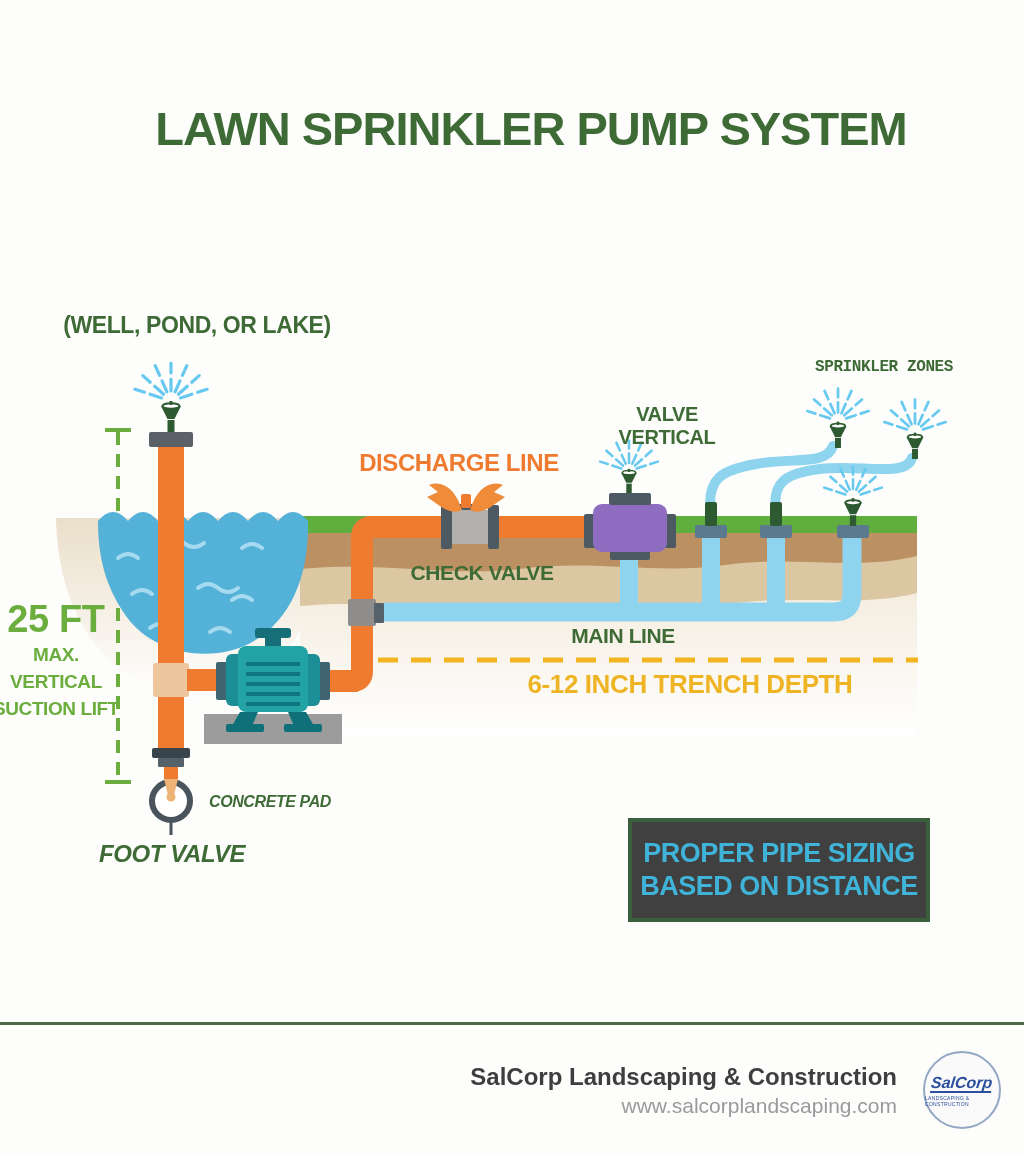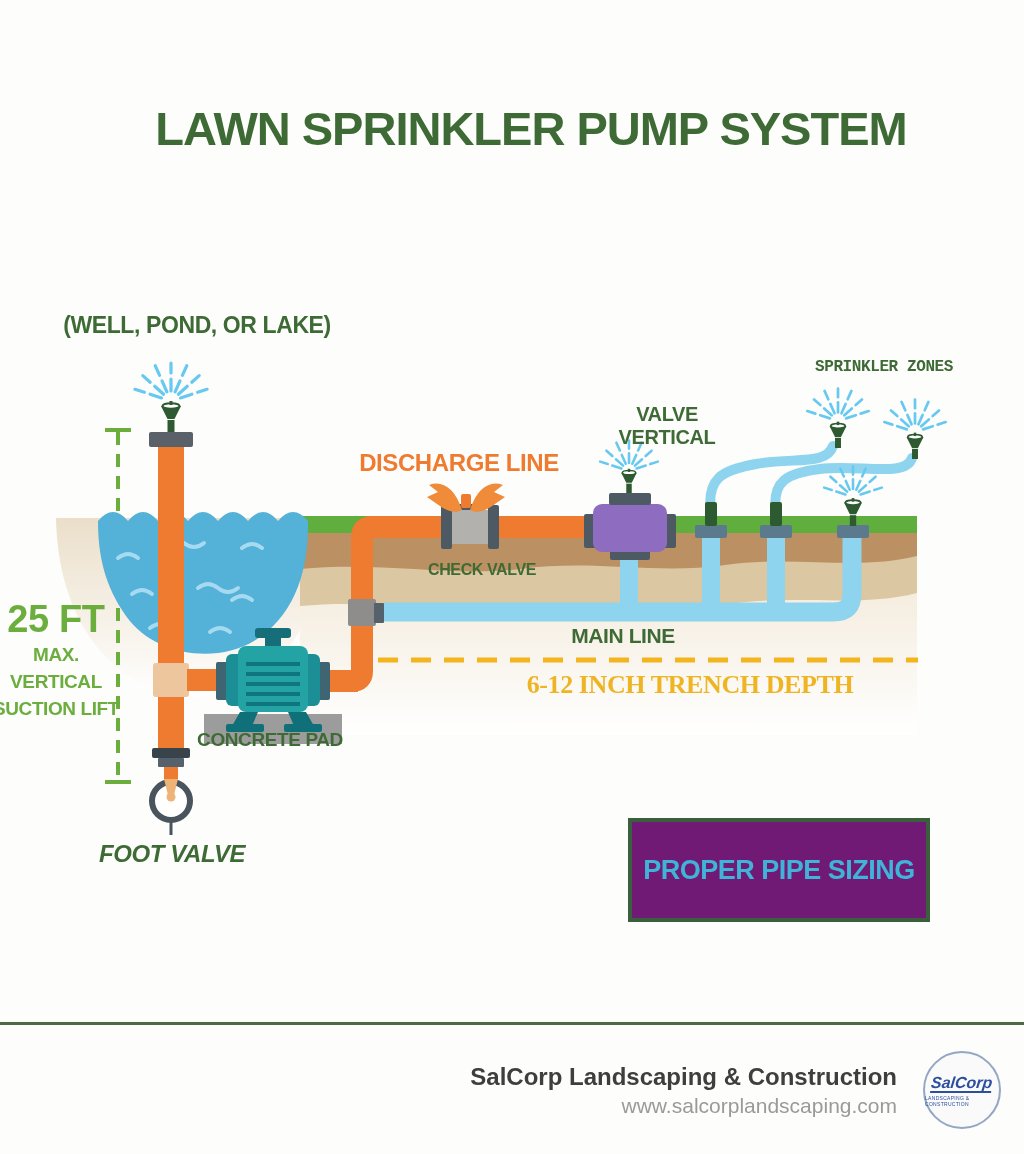--- a/index.html
+++ b/index.html
@@ -7,27 +7,27 @@
     width:1024px;height:1154px;position:relative;background:#fdfdfc;
     font-family:"Liberation Sans",sans-serif;overflow:hidden;
   }
   svg{position:absolute;left:0;top:0;}
   .lbl{
     position:absolute;font-weight:700;color:#3e6b35;white-space:nowrap;
     transform:translateX(-50%);letter-spacing:-0.4px;text-align:center;line-height:1.15;
   }
   .title{font-size:47px;letter-spacing:-1px;}
   .orange-t{color:#ef7b30;}
-  .yellow-t{color:#eeb424;font-family:Liberation Serif, serif;}
+  .yellow-t{color:#eeb424;}
   .lift-t{color:#6cae3e;}
   .lift-big{font-size:38px;line-height:44px;}
   .lift-sm{font-size:19px;line-height:27px;}
   .sizing-box{
     position:absolute;left:628px;top:818px;width:302px;height:104px;
-    border:4px solid #3a5f3c;background:#701a75;box-sizing:border-box;
+    border:4px solid #3a5f3c;background:#404040;box-sizing:border-box;
     display:flex;flex-direction:column;align-items:center;justify-content:center;
   }
   .sizing-box div{font-weight:700;font-size:27px;line-height:33px;color:#3fb4d8;letter-spacing:-0.5px;}
   .footer-line{position:absolute;left:0;top:1022px;width:1024px;height:3px;background:#4c6b45;}
   .footer-company{position:absolute;right:127px;top:1063px;font-weight:700;font-size:24px;color:#3e3e3e;}
   .footer-url{position:absolute;right:127px;top:1094px;font-size:21px;color:#9a9a9a;}
   .logo-badge{
     position:absolute;left:923px;top:1051px;width:78px;height:78px;border-radius:50%;
     border:2px solid #93a7c4;background:#fafafa;box-sizing:border-box;
     display:flex;flex-direction:column;align-items:center;justify-content:center;
@@ -207,39 +207,40 @@
 
 <div class="lbl" style="left:884px;top:358px;font-size:16px;font-family:Liberation Mono, monospace;">SPRINKLER ZONES</div>
 
 <div class="lbl" style="left:667px;top:403px;font-size:20px;">
   <div>VALVE</div>
   <div>VERTICAL</div>
 </div>
 
 <div class="lbl orange-t" style="left:459px;top:449px;font-size:24px;text-align:right;">DISCHARGE LINE</div>
 
-<div class="lbl" style="left:482px;top:561px;font-size:16px;">CHECK VALVE</div>
+<div class="lbl" style="left:482px;top:561px;font-size:21px;">CHECK VALVE</div>
 
 <div class="lbl" style="left:623px;top:624px;font-size:21px;">MAIN LINE</div>
 
 <div class="lbl yellow-t" style="left:690px;top:670px;font-size:26px;">6-12 INCH TRENCH DEPTH</div>
 
 <div class="lbl lift-t" style="left:56px;top:597px;">
   <div class="lift-big">25 FT</div>
   <div class="lift-sm">MAX.</div>
   <div class="lift-sm">VERTICAL</div>
   <div class="lift-sm">SUCTION LIFT</div>
 </div>
 
-<div class="lbl" style="left:270px;top:729px;font-size:19px;">CONCRETE PAD</div>
+<div class="lbl" style="left:270px;top:793px;font-size:16px;font-style:italic;">CONCRETE PAD</div>
 
 <div class="lbl" style="left:172px;top:840px;font-size:24px;font-style:italic;">FOOT VALVE</div>
 
 <div class="sizing-box">
   <div>PROPER PIPE SIZING</div>
+  <div>BASED ON DISTANCE</div>
 </div>
 
 <div class="footer-line"></div>
 <div class="footer-company">SalCorp Landscaping &amp; Construction</div>
 <div class="footer-url">www.salcorplandscaping.com</div>
 <div class="logo-badge">
   <div class="logo-text">SalCorp</div>
   <div class="logo-caption">LANDSCAPING &amp; CONSTRUCTION</div>
 </div>
 

